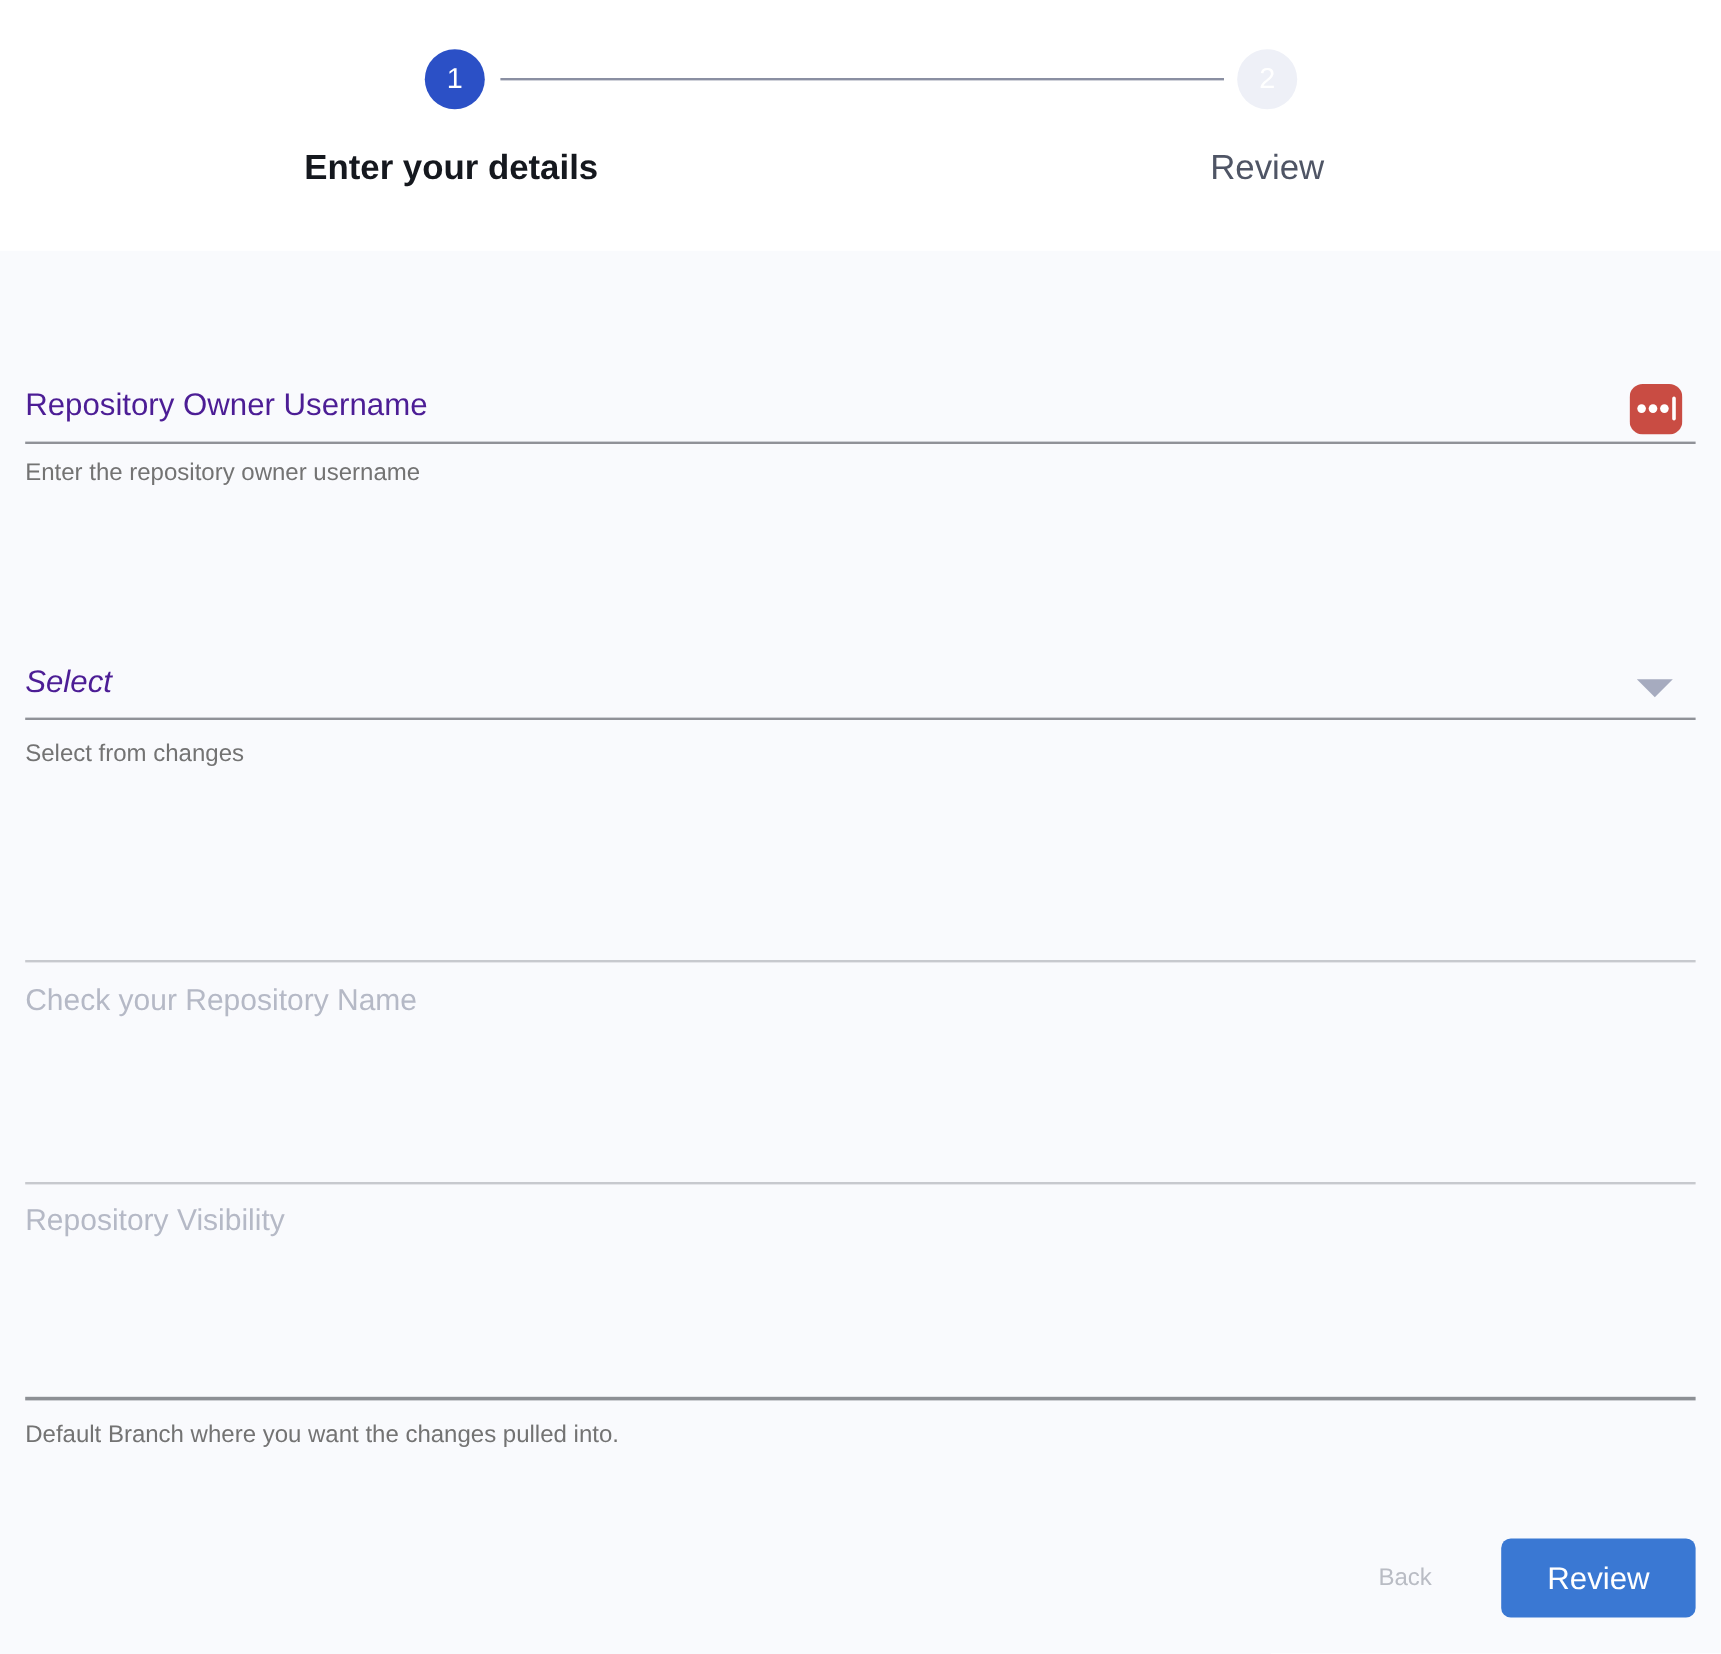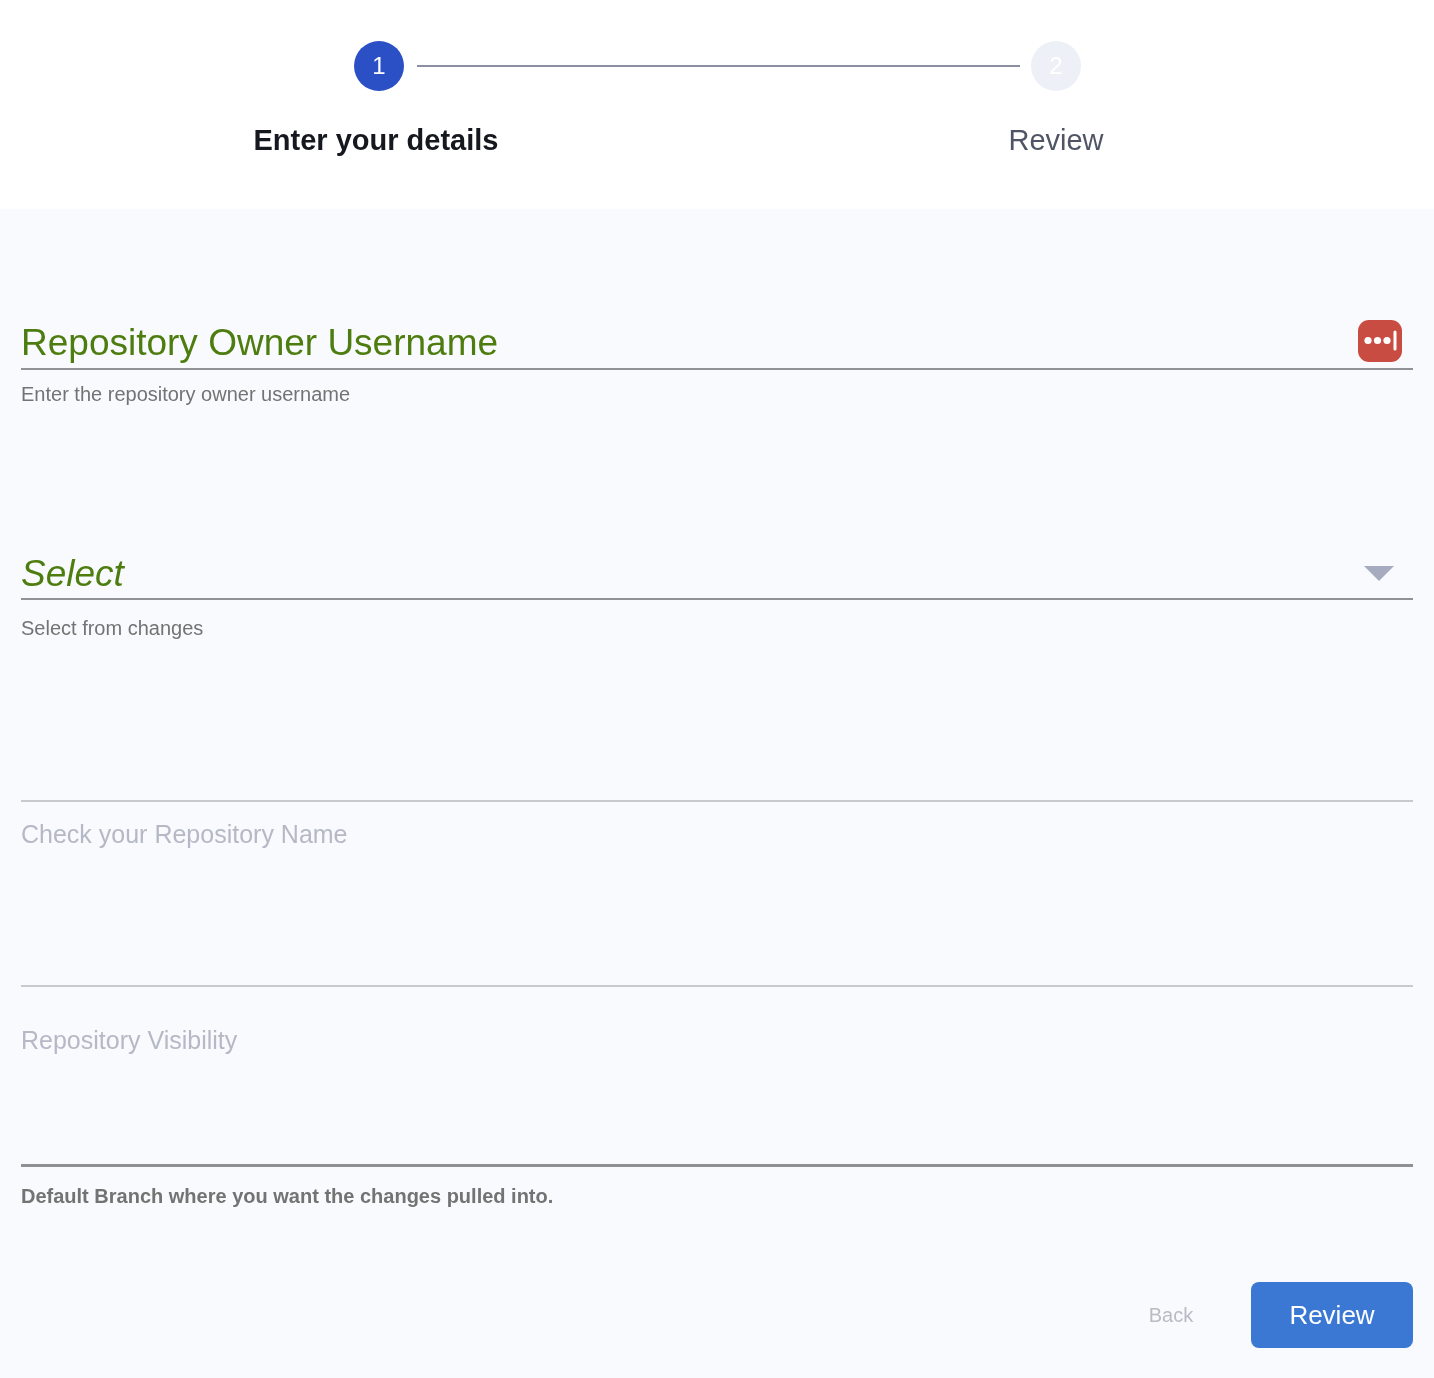--- a/index.html
+++ b/index.html
@@ -39,22 +39,22 @@
 
   
   .form-bg {
     position: absolute;
     left: 0; top: 209px; right: 0; bottom: 0;
     background: #f9fafd;
   }
   .field-value {
     position: absolute;
     left: 21px;
-    font-size: 37px;
-    color: #4d7c0f;
+    font-size: 26px;
+    color: #4c1d95;
     white-space: nowrap;
     text-align: right;
   }
   .field-underline {
     position: absolute;
     left: 21px;
     width: 1392px;
     height: 2px;
     background: #909298;
   }
@@ -139,21 +139,21 @@
 
   <div class="field-value" style="top:553px;font-style:italic;">Select</div>
   <div class="chevron-down"></div>
   <div class="field-underline" style="top:598px;"></div>
   <div class="field-helper" style="top:617px;">Select from changes</div>
 
   <div class="field-underline light" style="top:800px;"></div>
   <div class="field-placeholder" style="top:820px;">Check your Repository Name</div>
 
   <div class="field-underline light" style="top:985px;"></div>
-  <div class="field-placeholder" style="top:1026px;text-align:right;">Repository Visibility</div>
+  <div class="field-placeholder" style="top:1003px;text-align:right;">Repository Visibility</div>
 
   <div class="field-underline dark" style="top:1164px;"></div>
-  <div class="field-helper" style="top:1185px;font-weight:bold;">Default Branch where you want the changes pulled into.</div>
+  <div class="field-helper" style="top:1185px;">Default Branch where you want the changes pulled into.</div>
 
   <button class="btn-back">Back</button>
   <button class="btn-review">Review</button>
 
 </div>
 
 </body></html>

